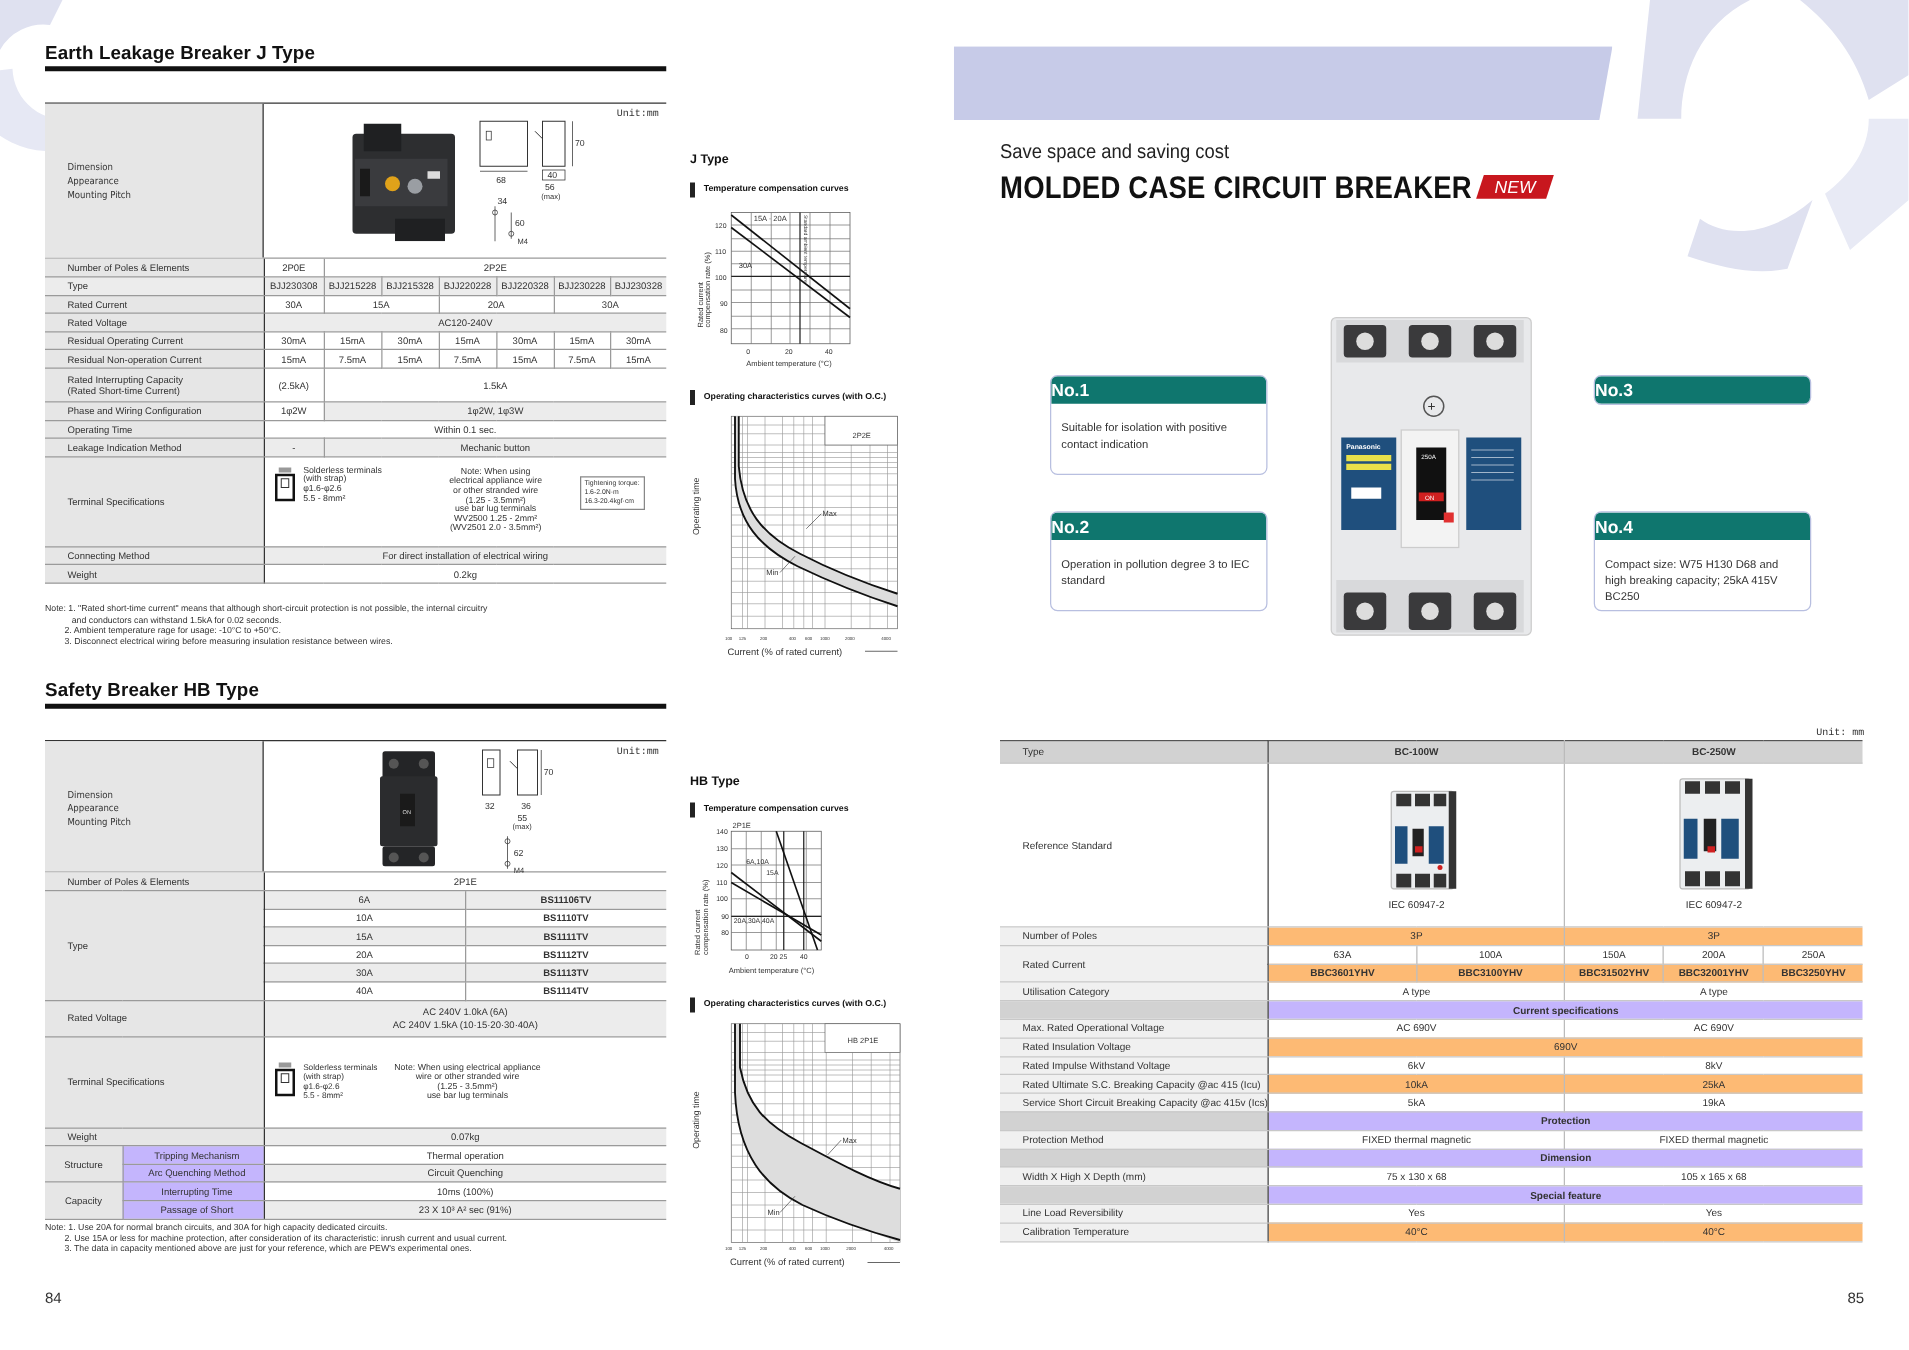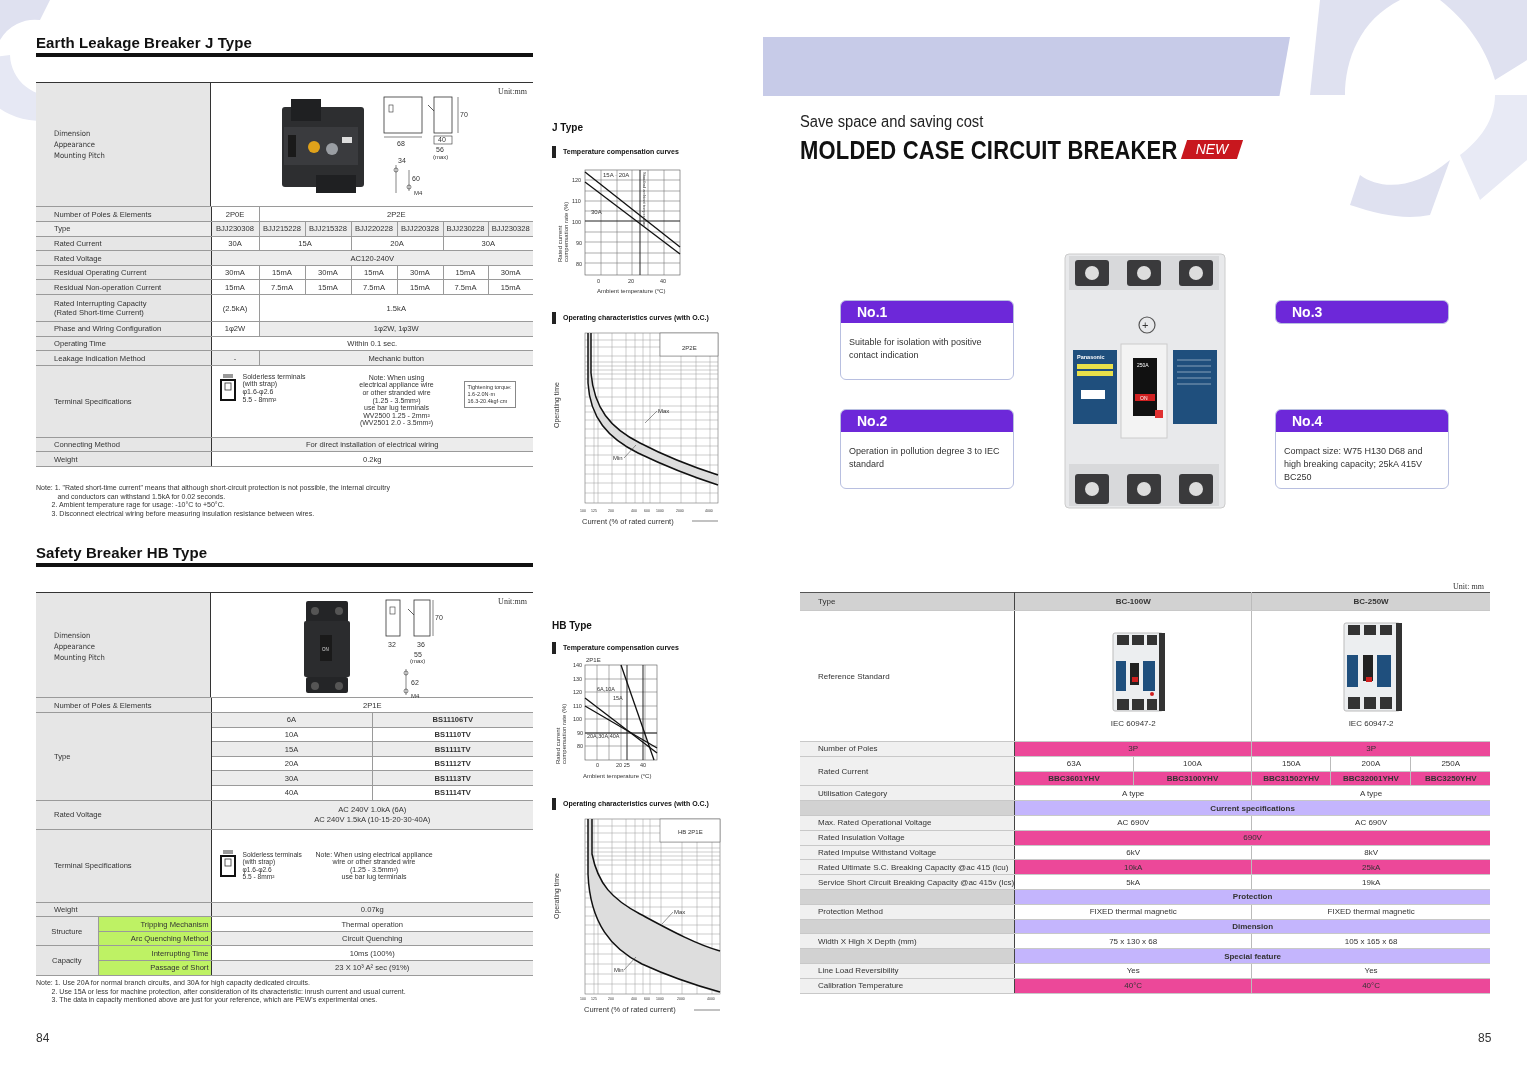--- a/index.html
+++ b/index.html
@@ -4,49 +4,49 @@
 <style>
 *{box-sizing:border-box;margin:0;padding:0}
 html,body{width:1527px;height:1080px;background:#fff;overflow:hidden}
 body{position:relative;font-family:"DejaVu Sans Condensed","DejaVu Sans","Liberation Sans",sans-serif;color:#222}
 .abs{position:absolute}
 .sec-title{position:absolute;left:36px;font-family:"Liberation Sans",sans-serif;font-weight:bold;font-size:15px;color:#111;letter-spacing:.1px}
 .sec-rule{position:absolute;left:36px;width:497px;height:4px;background:#111}
 table.spec{position:absolute;border-collapse:collapse;font-size:7.6px;color:#333;font-family:"Liberation Sans",sans-serif}
 table.spec td{border-bottom:1px solid #9a9a9a;height:14.6px;text-align:center;padding:0 2px;white-space:nowrap}
 table.spec td.lbl{background:#e6e6e6;text-align:left;padding-left:18px;border-right:1.5px solid #333}
-table.spec td.sub{background:#bef264;text-align:right;padding-left:8px;border-right:1.5px solid #333}
+table.spec td.sub{background:#c4b5fd;text-align:center;padding-left:8px;border-right:1.5px solid #333}
 table.spec td.grp{background:#e6e6e6;text-align:center;border-right:1px solid #9a9a9a}
 table.spec td.v{border-right:1px solid #9a9a9a}
 table.spec td.v:last-child{border-right:none}
 table.spec td.gray{background:#ececec}
 table.spec td.bold{font-weight:bold}
 .notes{position:absolute;left:36px;font-size:7px;line-height:8.6px;color:#333;font-family:"Liberation Sans",sans-serif;white-space:pre}
-.unit{position:absolute;font-size:8px;color:#333;font-family:Liberation Serif, serif}
+.unit{position:absolute;font-size:8px;color:#333;font-family:Liberation Mono, monospace}
 .chart-h{position:absolute;font-family:"Liberation Sans",sans-serif;font-weight:bold;font-size:10px;color:#111}
 .chart-sub{position:absolute;font-size:7px;font-weight:bold;font-family:"Liberation Sans",sans-serif;color:#111;padding-left:7px;border-left:4px solid #222;line-height:12px}
 svg text{font-family:"Liberation Sans",sans-serif}
 .page-num{position:absolute;font-size:12px;color:#333;font-family:"Liberation Sans",sans-serif}
 .banner{position:absolute;left:763px;top:37px;width:527px;height:59px;background:#c7cbe8;clip-path:polygon(0 0,100% 0,98% 100%,0 100%)}
 .tagline{position:absolute;left:800px;top:113px;font-size:16px;color:#222;font-family:"Liberation Sans",sans-serif;transform:scaleX(.92);transform-origin:left}
 .mainTitle{position:absolute;left:800px;top:136px;font-size:25px;font-weight:bold;color:#111;font-family:"Liberation Sans",sans-serif;transform:scaleX(.88);transform-origin:left;letter-spacing:.2px}
 .new-badge{position:absolute;left:1184px;top:140px;width:56px;height:19px;background:#c8171e;transform:skewX(-18deg)}
 .new-badge span{display:block;transform:skewX(18deg);color:#fff;font-style:italic;font-size:14px;text-align:center;line-height:19px;font-family:"Liberation Sans",sans-serif}
 .feat{position:absolute;width:174px;border:1.5px solid #b8bfe0;border-radius:6px;background:#fff;overflow:hidden}
-.feat .fh{background:#6d28d9;height:22px;color:#fff;font-weight:bold;font-size:14px;padding-left:16px;line-height:22px;font-family:"Liberation Sans",sans-serif}
+.feat .fh{background:#0f766e;height:22px;color:#fff;font-weight:bold;font-size:14px;padding-left:0;line-height:22px;font-family:"Liberation Sans",sans-serif}
 .feat .fb{padding:13px 8px 0 8px;font-size:9px;line-height:13px;color:#333;font-family:"Liberation Sans",sans-serif;height:56px}
 table.mccb{position:absolute;left:800px;top:592px;width:690px;border-collapse:collapse;font-size:8px;color:#333;font-family:"Liberation Sans",sans-serif}
 table.mccb td{height:14.8px;border-bottom:1px solid #c8c8c8;text-align:center;white-space:nowrap}
 table.mccb td.lbl{text-align:left;padding-left:18px;background:#f0f0f0;border-right:1.2px solid #444;width:207px}
 table.mccb td.c{border-right:1px solid #bbb}
 table.mccb td.c:last-child{border-right:none}
 table.mccb tr.hdr td{background:#d2d2d2;font-weight:bold;height:18px;border-top:1.5px solid #555}
 table.mccb tr.hdr td.lbl{font-weight:normal;background:#d2d2d2}
 table.mccb tr.grp td{background:#c4b5fd;font-weight:bold}
-table.mccb tr.alt td.c{background:#ec4899}
+table.mccb tr.alt td.c{background:#fdba74}
 </style>
 </head>
 <body>
 
 <svg class="abs" style="left:0;top:0" width="120" height="130">
   <path d="M-40,10 A80,80 0 0 1 60,-20 L40,20 A40,40 0 0 0 0,40 Z" fill="#dfe1f0"></path>
   <path d="M-30,60 A70,70 0 0 0 50,120 L60,95 A42,42 0 0 1 10,55 Z" fill="#e6e8f4"></path>
 </svg>
 <svg class="abs" style="left:1290px;top:0" width="237" height="220">
   <path d="M20,95 L30,0 L110,0 C70,20 55,60 55,95 Z" fill="#dfe1f0"></path>

